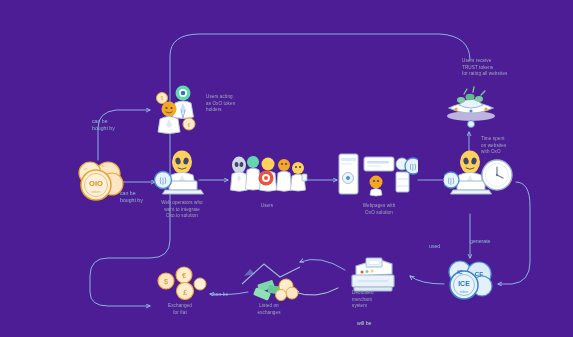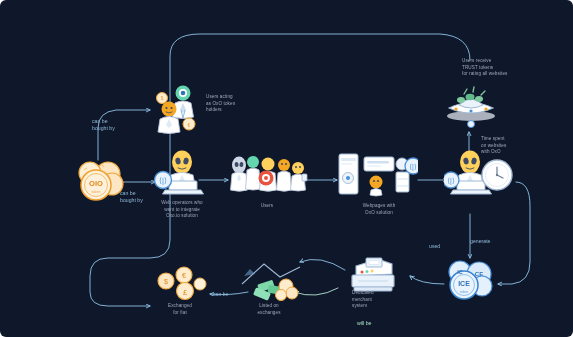--- a/index.html
+++ b/index.html
@@ -1,19 +1,19 @@
 <!DOCTYPE html>
 <html><head>
 <meta charset="utf-8">
 <style>
   html,body{margin:0;padding:0;background:#ffffff;}
   body{width:573px;height:337px;overflow:hidden;
        font-family:"Liberation Sans","DejaVu Sans",sans-serif;
        color:#9aa4b5;}
-  #stage{position:relative;width:573px;height:337px;background:#0f172a;border-radius:6px;}
+  #stage{position:relative;width:573px;height:337px;background:#4c1d95;}
   .node{position:absolute;}
   .cap{position:absolute;font-size:4.6px;line-height:1.45;color:#9fa9ba;
        letter-spacing:.1px;white-space:pre-line;}
   .cap.ctr{text-align:center;}
   .conn{position:absolute;font-size:5.2px;line-height:1.35;color:#8fb8d8;
         white-space:pre-line;}
   .conn.green{color:#a9e0c4;}
   svg.lines{position:absolute;left:0;top:0;width:573px;height:337px;
             overflow:visible;pointer-events:none;}
 </style>

